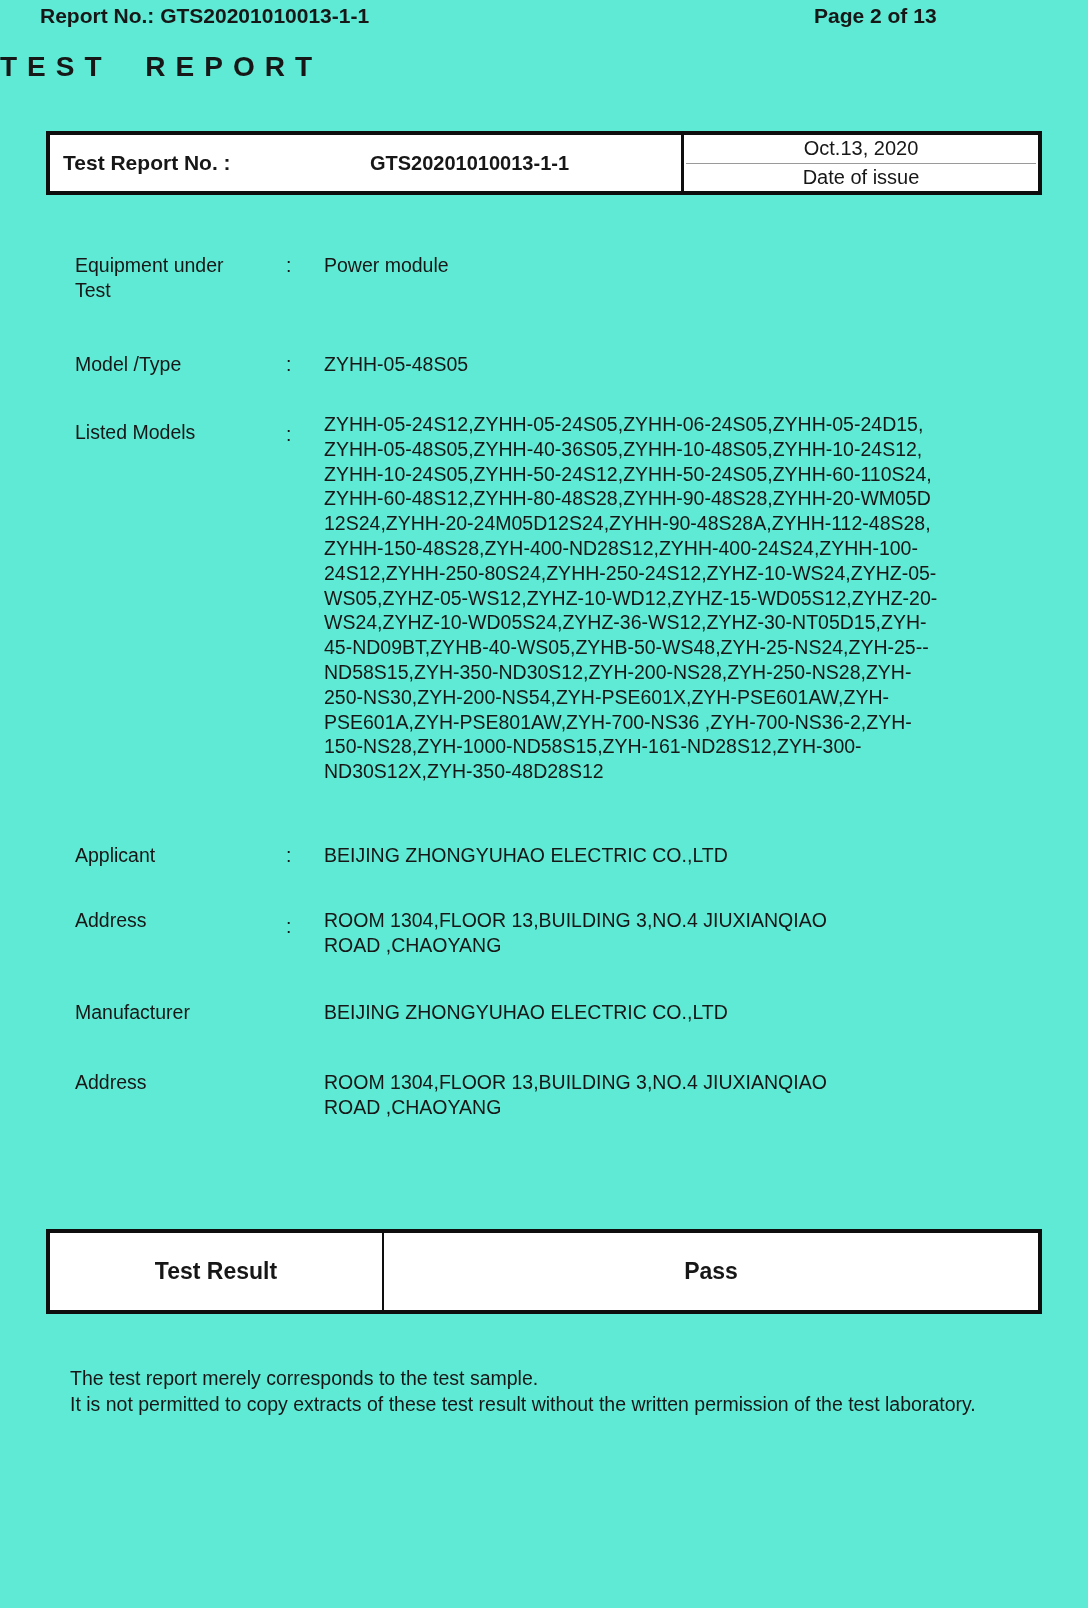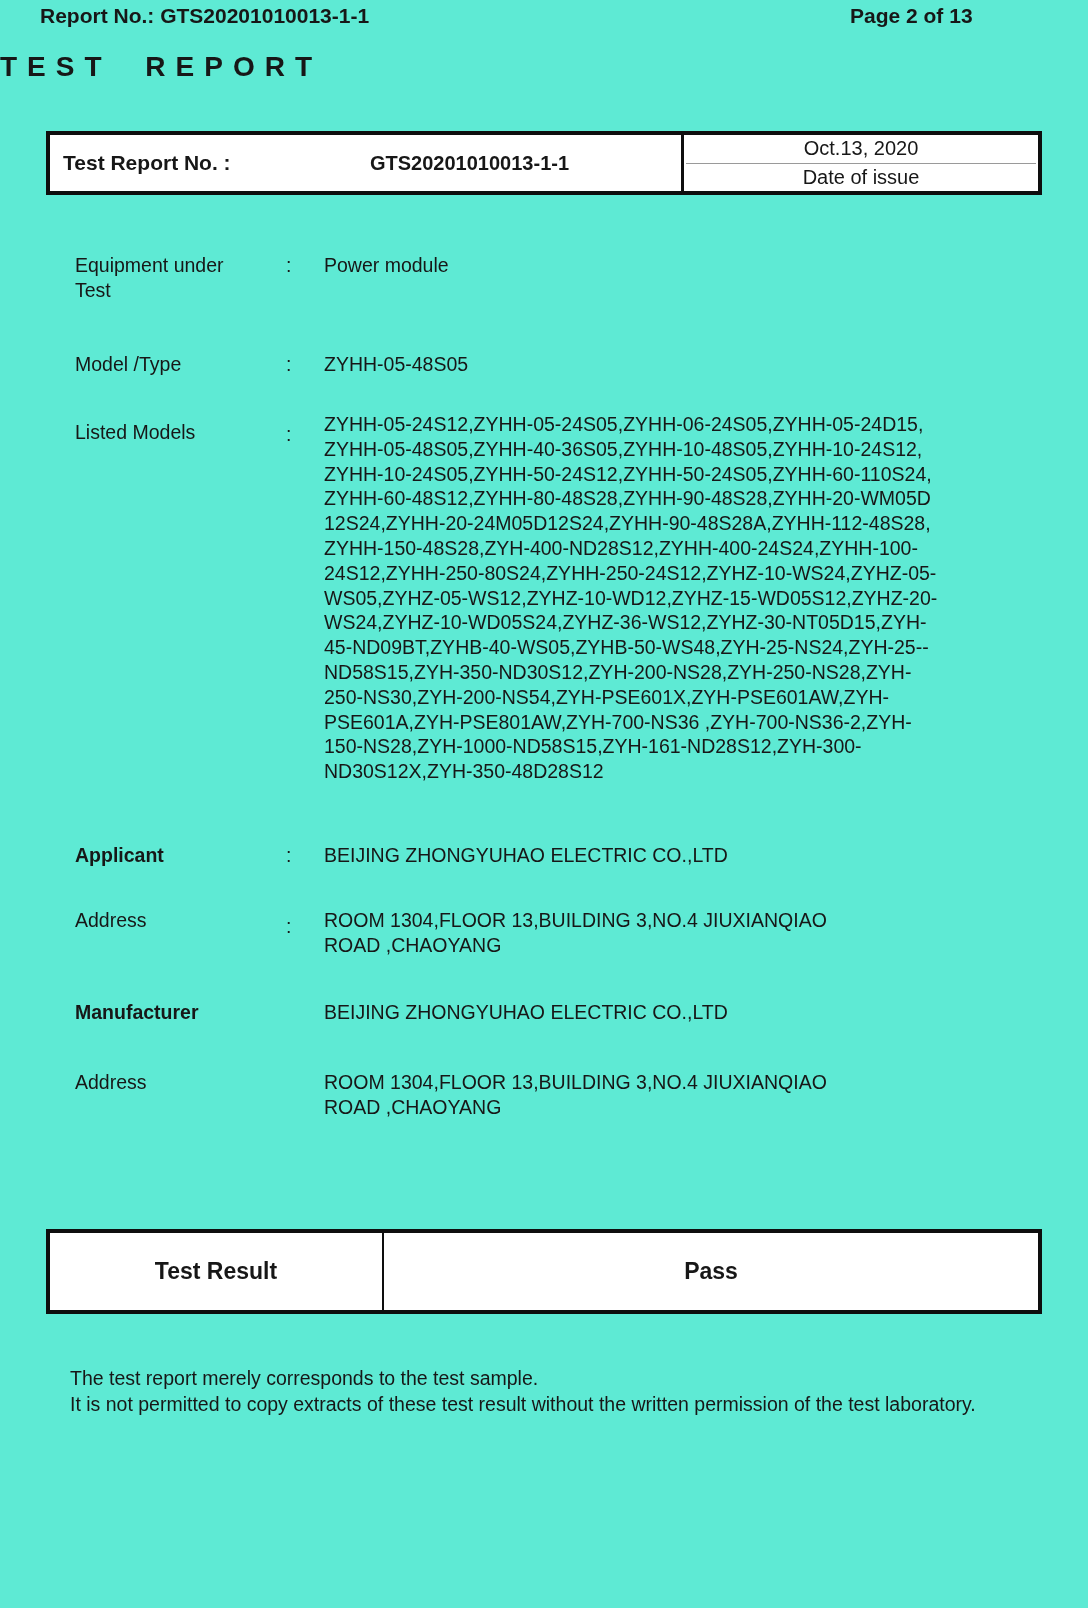--- a/index.html
+++ b/index.html
@@ -9,21 +9,21 @@
     width: 1088px;
     height: 1608px;
     background: #5eead4;
     color: #171717;
     font-family: "Liberation Sans", sans-serif;
     overflow: hidden;
     margin: 0 auto;
   }
   .hdr { position: absolute; top: 4px; font-weight: 700; font-size: 21px; white-space: nowrap; }
   .hdr-left  { left: 40px; }
-  .hdr-right { left: 850px; }
+  .hdr-right { left: 814px; }
 
   .doc-title {
     position: absolute; top: 51px; left: 0; width: 100%;
     text-align: left; font-size: 28px; font-weight: 700;
     letter-spacing: 10px; word-spacing: 16px; white-space: nowrap;
   }
 
   
   .report-box {
     position: absolute; left: 46px; top: 131px;
@@ -40,21 +40,21 @@
     position: absolute; left: 292px; top: 50%; transform: translateY(-50%);
     font-weight: 700; font-size: 20px; white-space: nowrap; margin-left: 28px;
   }
   .rb-right { flex: 1; display: flex; flex-direction: column; font-size: 20px; }
   .rb-date, .rb-datelabel { flex: 1; display: flex; align-items: center; justify-content: center; }
   .rb-sep { border-top: 1px solid #9a9a9a; margin: 0 2px; }
 
   
   .frow { position: absolute; left: 0; width: 100%; font-size: 19.5px; line-height: 25px; }
   .flabel { position: absolute; left: 75px; top: 0; width: 178px; }
-  .flabel.bold { font-weight: 700; width: 220px; }
+  .flabel.bold { font-weight: 400; width: 220px; }
   .fcolon { position: absolute; left: 286px; top: 0; }
   .fvalue { position: absolute; left: 324px; top: 0; width: 664px; }
   .model-lines div { line-height: 24.8px; white-space: nowrap; }
   .addr-lines div { line-height: 25px; white-space: nowrap; }
 
   
   .result-box {
     position: absolute; left: 46px; top: 1229px;
     width: 996px; height: 85px;
     border: 4px solid #0e0e0e;

